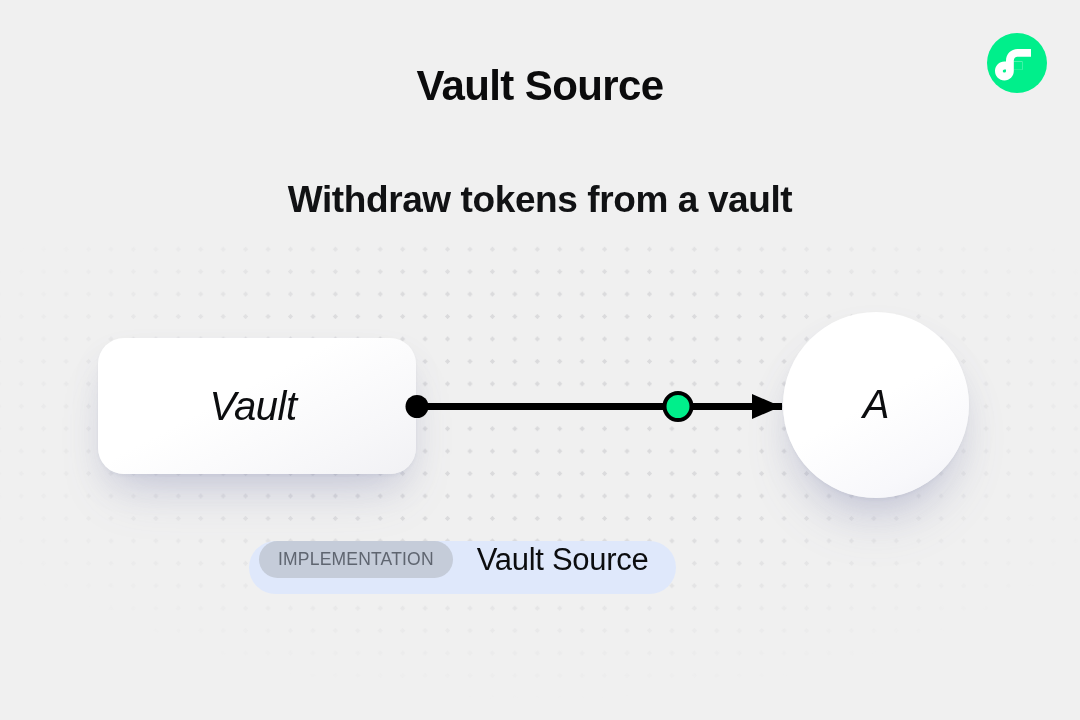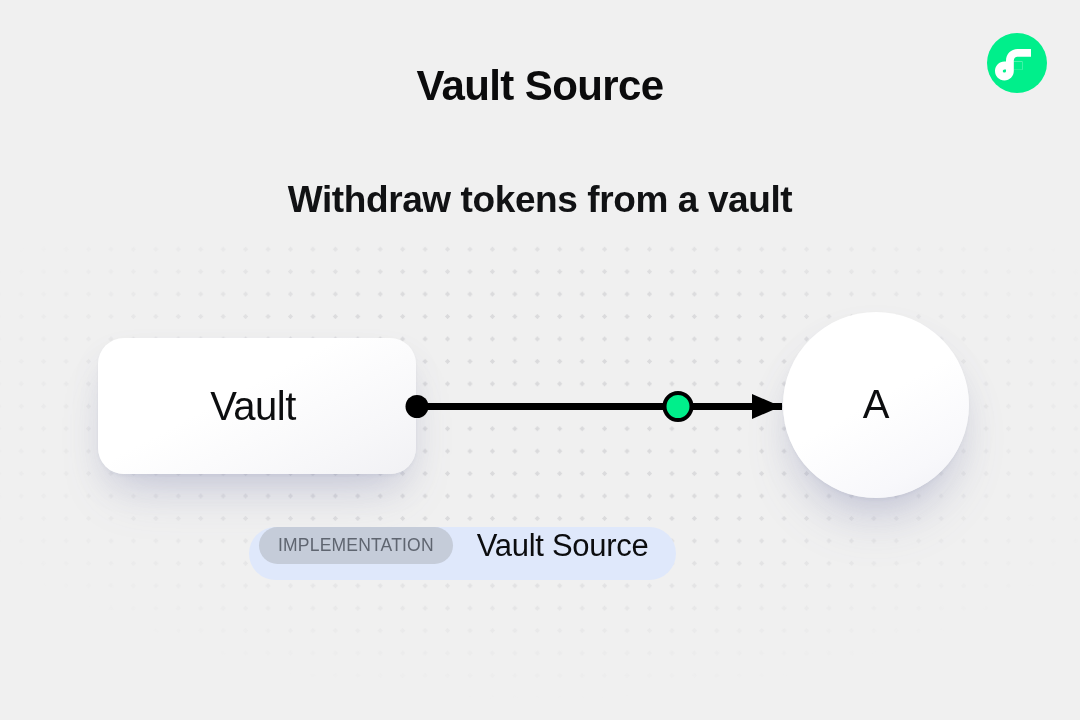--- a/index.html
+++ b/index.html
@@ -67,20 +67,21 @@
     color: #111214;
   }
 
   
   #diagram {
     position: absolute;
     left: 0;
     top: 0;
     width: 1080px;
     height: 720px;
+    font-style: italic;
   }
 
   .node-shadow-box {
     position: absolute;
     left: 98px;
     top: 338px;
     width: 318px;
     height: 136px;
     border-radius: 26px;
     background: linear-gradient(152deg, #ffffff 0%, #ffffff 42%, #f7f7f9 78%, #f1f1f4 100%);
@@ -131,21 +132,21 @@
     top: 0;
     width: 1080px;
     height: 720px;
     overflow: visible;
   }
 
   
   #impl-badge {
     position: absolute;
     left: 249px;
-    top: 527px;
+    top: 541px;
     height: 53px;
     border-radius: 26.5px;
     background: #dfe8fb;
     display: flex;
     align-items: center;
     padding: 0 28px 16px 10px;
   }
 
   #impl-chip {
     height: 37px;

